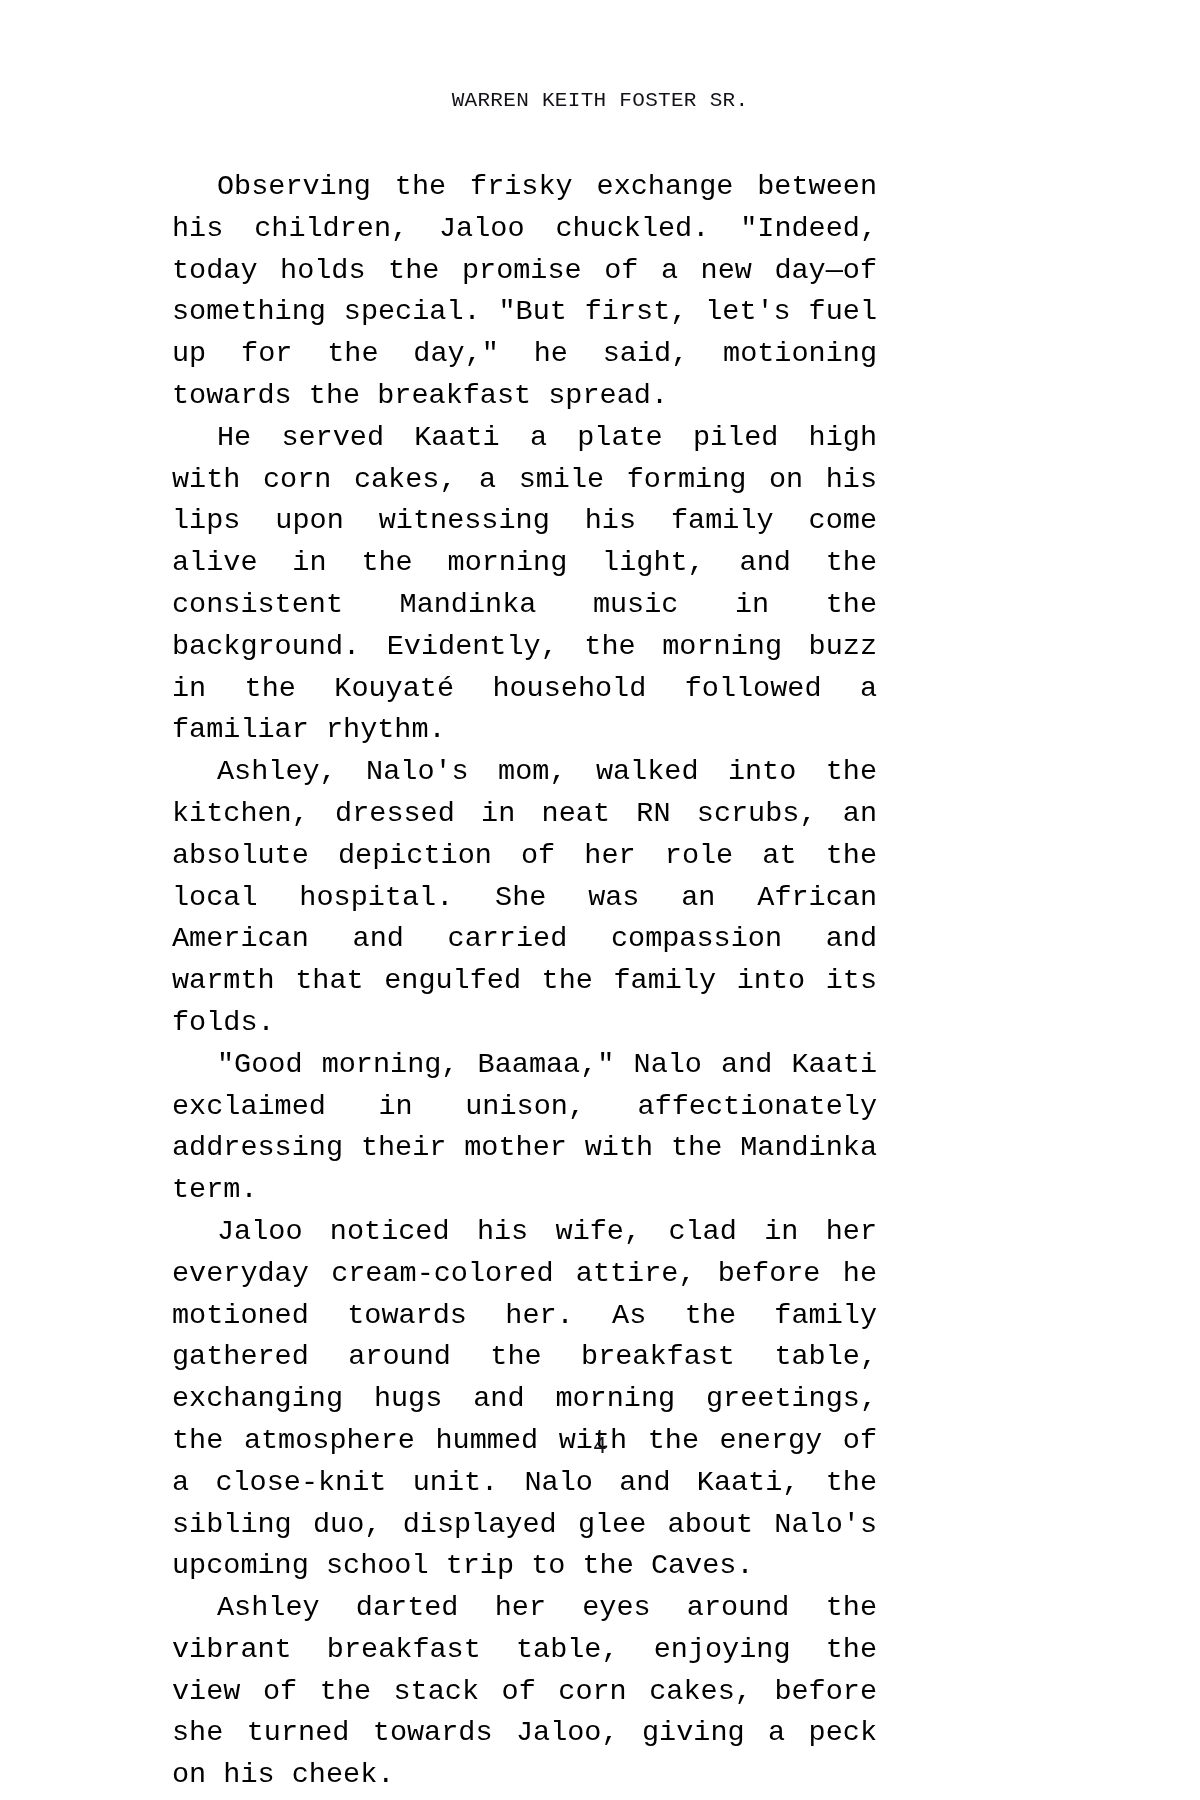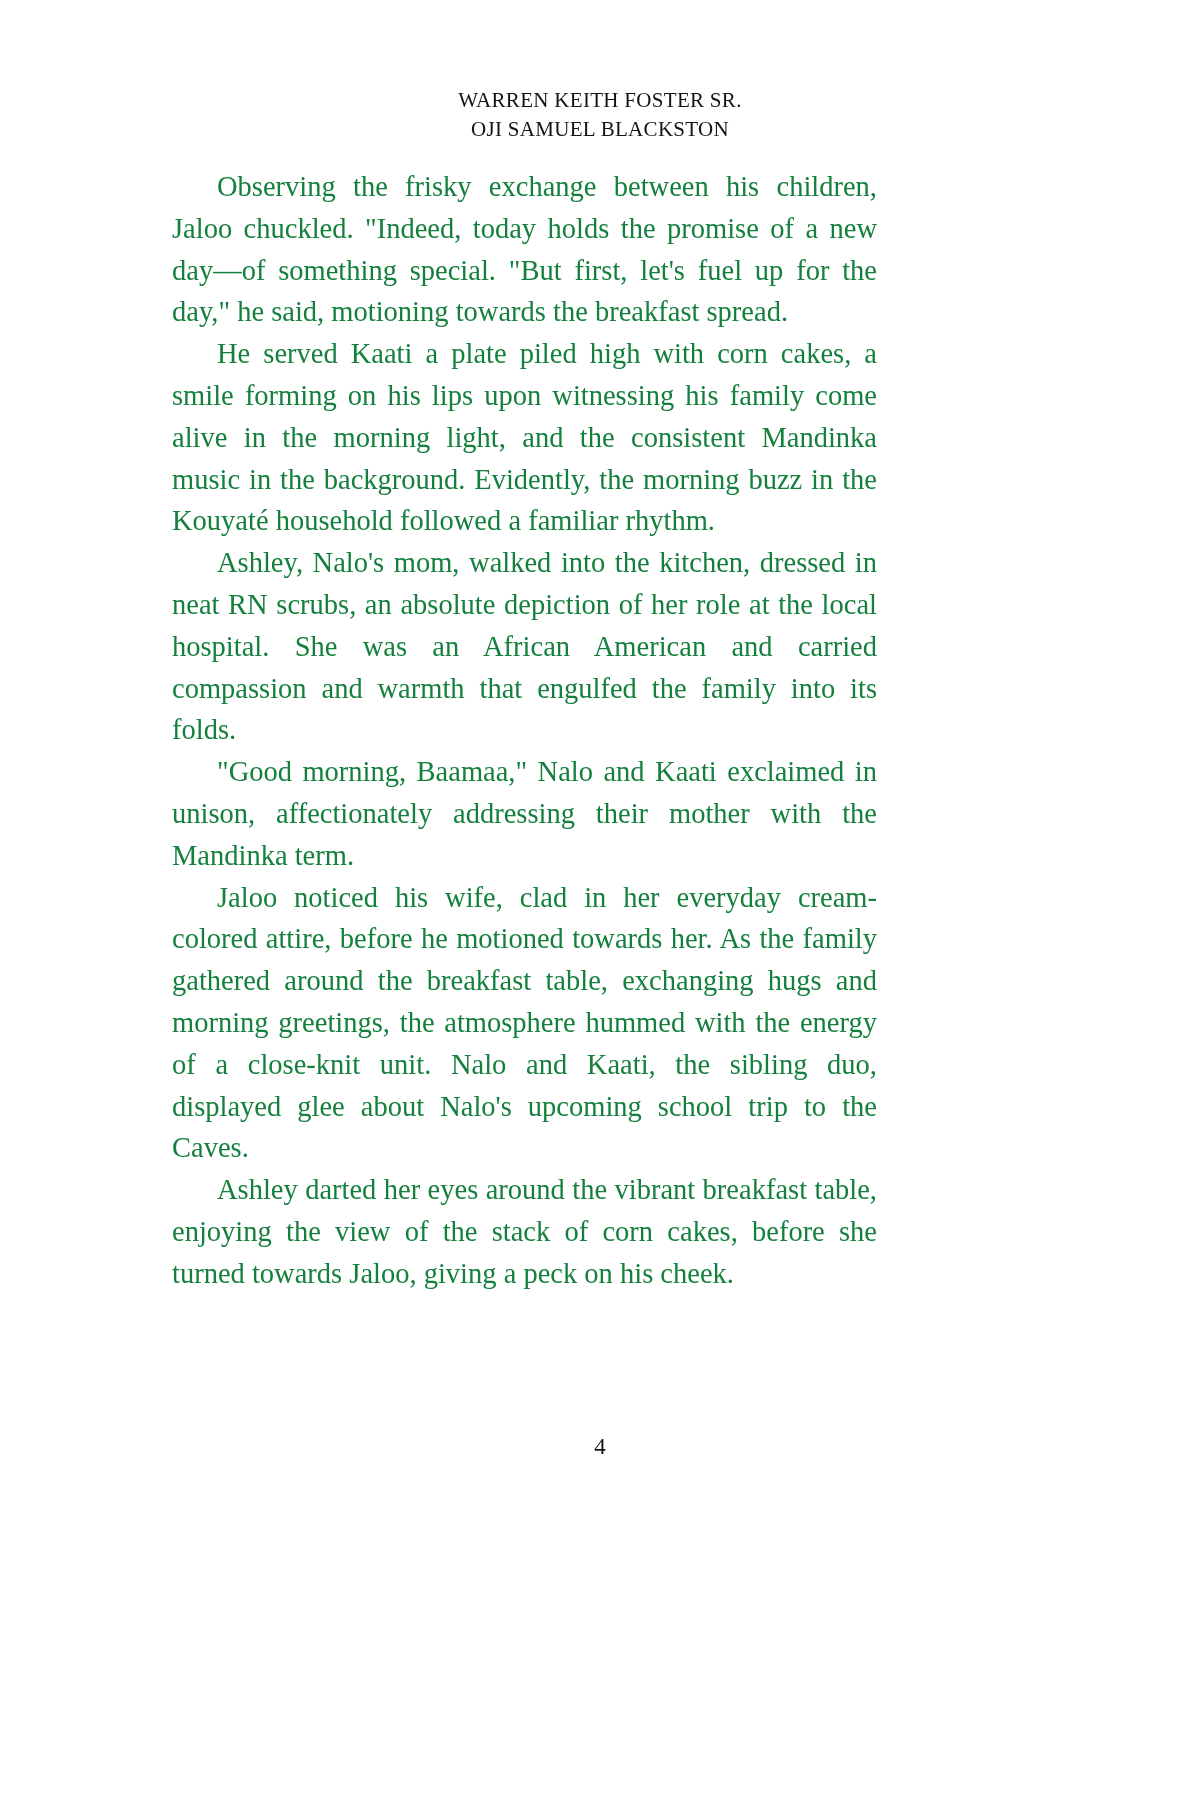--- a/index.html
+++ b/index.html
@@ -7,21 +7,21 @@
     padding: 0;
     background: #ffffff;
   }
   .page {
     position: relative;
     width: 1200px;
     height: 1800px;
     margin: 0 auto;
     background: #ffffff;
     box-sizing: border-box;
-    font-family: Liberation Serif, serif;
+    font-family: Liberation Mono, monospace;
     color: #100f14;
     overflow: hidden;
   }
   .running-head {
     position: absolute;
     top: 86px;
     left: 0;
     width: 1200px;
     text-align: center;
     font-size: 21px;
@@ -39,21 +39,21 @@
     left: 172px;
     width: 705px;
   }
   p.para {
     margin: 0 0 0 0;
     text-align: justify;
     text-justify: inter-word;
     text-indent: 45px;
     font-size: 28.5px;
     line-height: 41.8px;
-    color: #15803d;
+    color: #000000;
     hyphens: none;
     -webkit-hyphens: none;
   }
   p.para:last-of-type {
     margin-bottom: 12px;
   }
   .folio {
     position: absolute;
     top: 1432px;
     left: 0;
@@ -64,21 +64,20 @@
     color: #141218;
   }
 </style>
 </head>
 <body>
 
 <div class="page">
 
   <div class="running-head">
     <span class="line">WARREN KEITH FOSTER SR.</span>
-    <span class="line">OJI SAMUEL BLACKSTON</span>
   </div>
 
   <div class="body-block">
     <p class="para">Observing the frisky exchange between his children, Jaloo chuckled. "Indeed, today holds the promise of a new day—of something special. "But first, let's fuel up for the day," he said, motioning towards the breakfast spread.</p>
     <p class="para">He served Kaati a plate piled high with corn cakes, a smile forming on his lips upon witnessing his family come alive in the morning light, and the consistent Mandinka music in the background. Evidently, the morning buzz in the Kouyaté household followed a familiar rhythm.</p>
     <p class="para">Ashley, Nalo's mom, walked into the kitchen, dressed in neat RN scrubs, an absolute depiction of her role at the local hospital. She was an African American and carried compassion and warmth that engulfed the family into its folds.</p>
     <p class="para">"Good morning, Baamaa," Nalo and Kaati exclaimed in unison, affectionately addressing their mother with the Mandinka term.</p>
     <p class="para">Jaloo noticed his wife, clad in her everyday cream-colored attire, before he motioned towards her. As the family gathered around the breakfast table, exchanging hugs and morning greetings, the atmosphere hummed with the energy of a close-knit unit. Nalo and Kaati, the sibling duo, displayed glee about Nalo's upcoming school trip to the Caves.</p>
     <p class="para">Ashley darted her eyes around the vibrant breakfast table, enjoying the view of the stack of corn cakes, before she turned towards Jaloo, giving a peck on his cheek.</p>
   </div>

